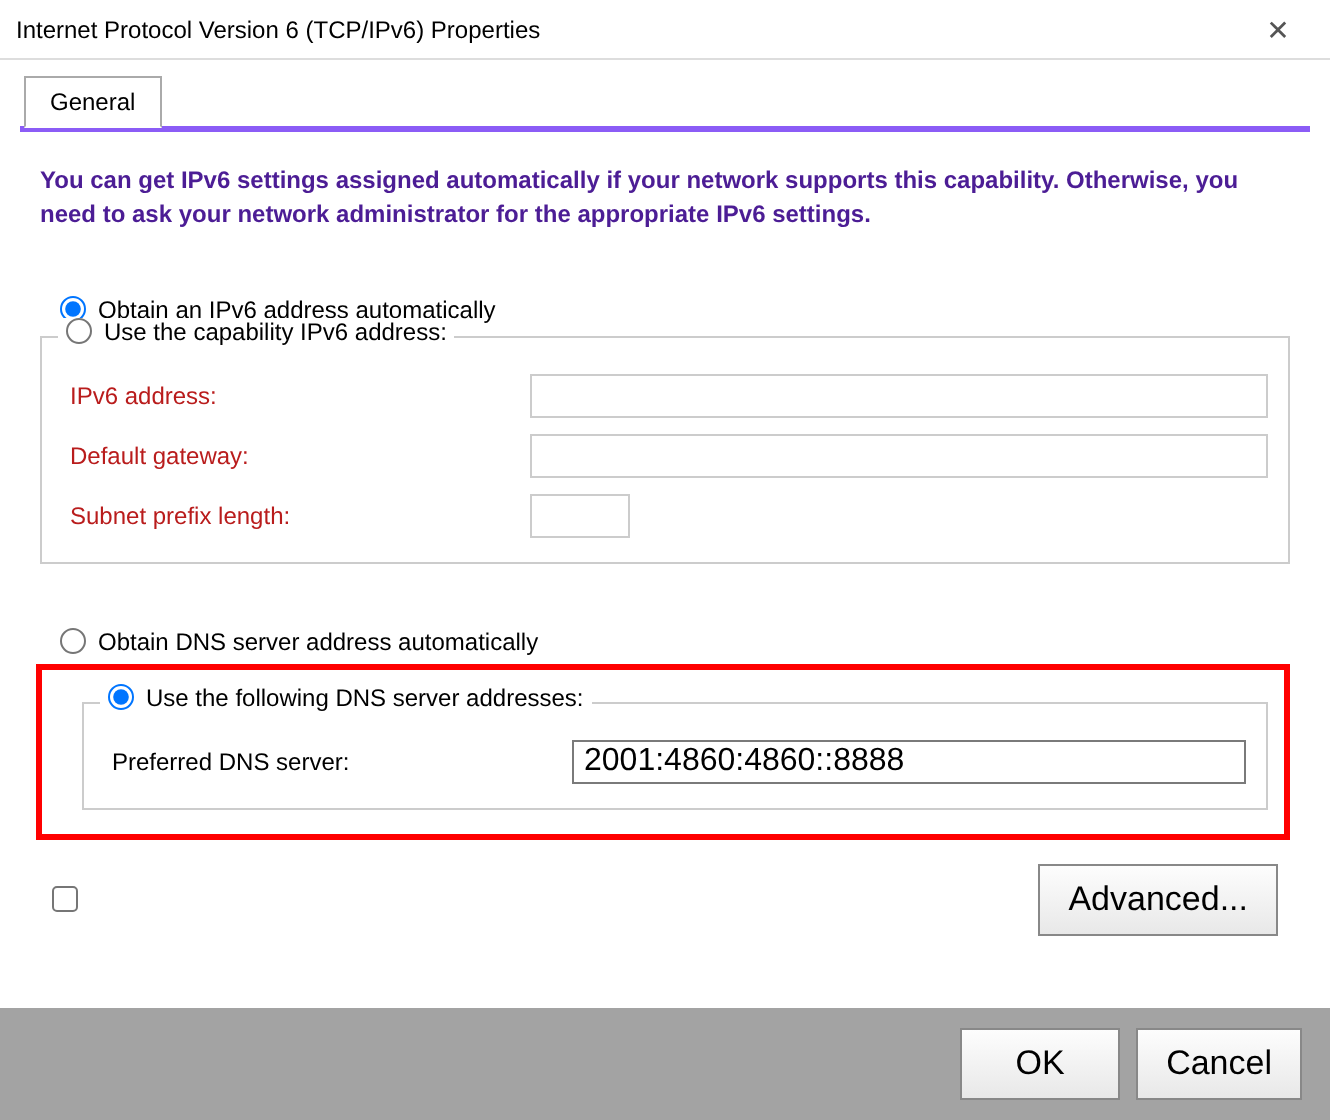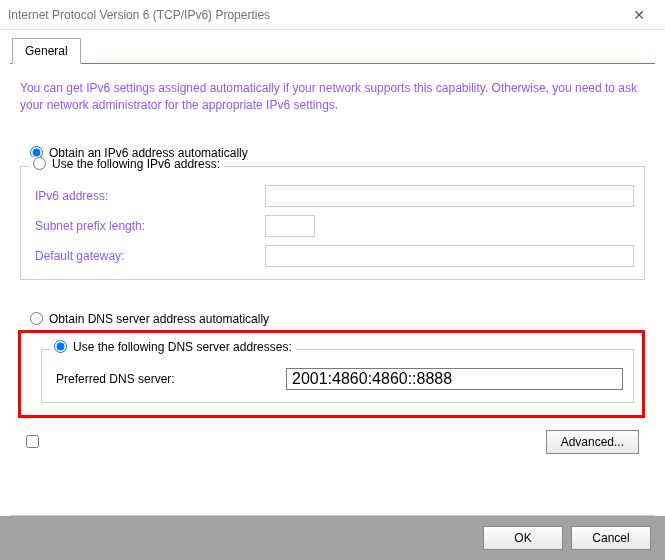--- a/index.html
+++ b/index.html
@@ -17,54 +17,55 @@
     }
     .titlebar {
       display: flex;
       align-items: center;
       height: 30px;
       padding: 0 8px;
       border-bottom: 1px solid #ddd;
     }
     .titlebar-text {
       flex: 1;
-      color: #737373;
+      color: #000000;
       font-size: 12px;
     }
     .close-x {
       width: 36px;
       text-align: center;
       color: #555;
       font-size: 14px;
       font-weight: 300;
       cursor: pointer;
     }
     .content {
       padding: 8px 10px 0 10px;
     }
     .tab-header {
       display: flex;
-      border-bottom: 1px solid #8b5cf6;
+      border-bottom: 3px solid #8b5cf6;
       padding-left: 2px;
     }
     .tab {
       padding: 5px 12px;
       border: 1px solid #aaa;
       border-bottom: 1px solid #fff;
       margin-bottom: -1px;
       background: #fff;
       color: #000;
     }
     .tab-body {
       padding: 16px 10px 10px 10px;
     }
     .desc {
-      color: #8b5cf6;
+      color: #4c1d95;
       line-height: 1.4;
       margin-bottom: 18px;
+      font-weight: bold;
     }
     .group {
       border: 1px solid #ccc;
       padding: 10px 10px 12px 10px;
       margin: 6px 0 12px 0;
       position: relative;
     }
     .radio-row {
       display: flex;
       align-items: center;
@@ -96,21 +97,21 @@
     .field-row {
       display: flex;
       align-items: center;
       margin: 8px 0 0 4px;
     }
     .field-label {
       width: 230px;
       color: #000;
     }
     .field-label.disabled {
-      color: #8b5cf6;
+      color: #b91c1c;
     }
     .field-input {
       flex: 1;
       height: 22px;
       border: 1px solid #7a7a7a;
       background: #fff;
       padding: 2px 5px;
       color: #000;
       font-size: 16px;
     }
@@ -141,27 +142,27 @@
     input[type="checkbox"] {
       margin: 0 6px 0 0;
       width: 13px;
       height: 13px;
     }
     .spacer {
       flex: 1;
     }
     .btn {
       min-width: 80px;
-      height: 24px;
+      height: 36px;
       border: 1px solid #888;
       background: linear-gradient(#fdfdfd, #e8e8e8);
       color: #000;
       padding: 0 14px;
       cursor: pointer;
-      font-size: 12px;
+      font-size: 17px;
     }
     .footer {
       position: absolute;
       left: 0;
       right: 0;
       bottom: 0;
       padding: 10px 14px;
       border-top: none;
       display: flex;
       justify-content: flex-end;
@@ -194,34 +195,34 @@
     <div class="desc">You can get IPv6 settings assigned automatically if your network supports this capability. Otherwise, you need to ask your network administrator for the appropriate IPv6 settings.</div>
 
     <div class="radio-row outside">
       <input type="radio" name="ipmode" checked="" style="">
       <label>Obtain an IPv6 address automatically</label>
     </div>
 
     <div class="group">
       <div class="legend-radio">
         <input type="radio" name="ipmode" style="">
-        <label>Use the following IPv6 address:</label>
+        <label>Use the capability IPv6 address:</label>
       </div>
 
       <div class="field-row">
         <span class="field-label disabled">IPv6 address:</span>
         <input class="field-input" disabled="" value="" style="">
       </div>
       <div class="field-row">
+        <span class="field-label disabled">Default gateway:</span>
+        <input class="field-input" disabled="" value="" style="">
+      </div>
+      <div class="field-row">
         <span class="field-label disabled">Subnet prefix length:</span>
         <input class="field-input short" disabled="" value="" style="">
-      </div>
-      <div class="field-row">
-        <span class="field-label disabled">Default gateway:</span>
-        <input class="field-input" disabled="" value="" style="">
       </div>
     </div>
 
     <div class="radio-row outside">
       <input type="radio" name="dnsmode" style="">
       <label>Obtain DNS server address automatically</label>
     </div>
 
     <div class="highlight-box">
       <div class="group">

